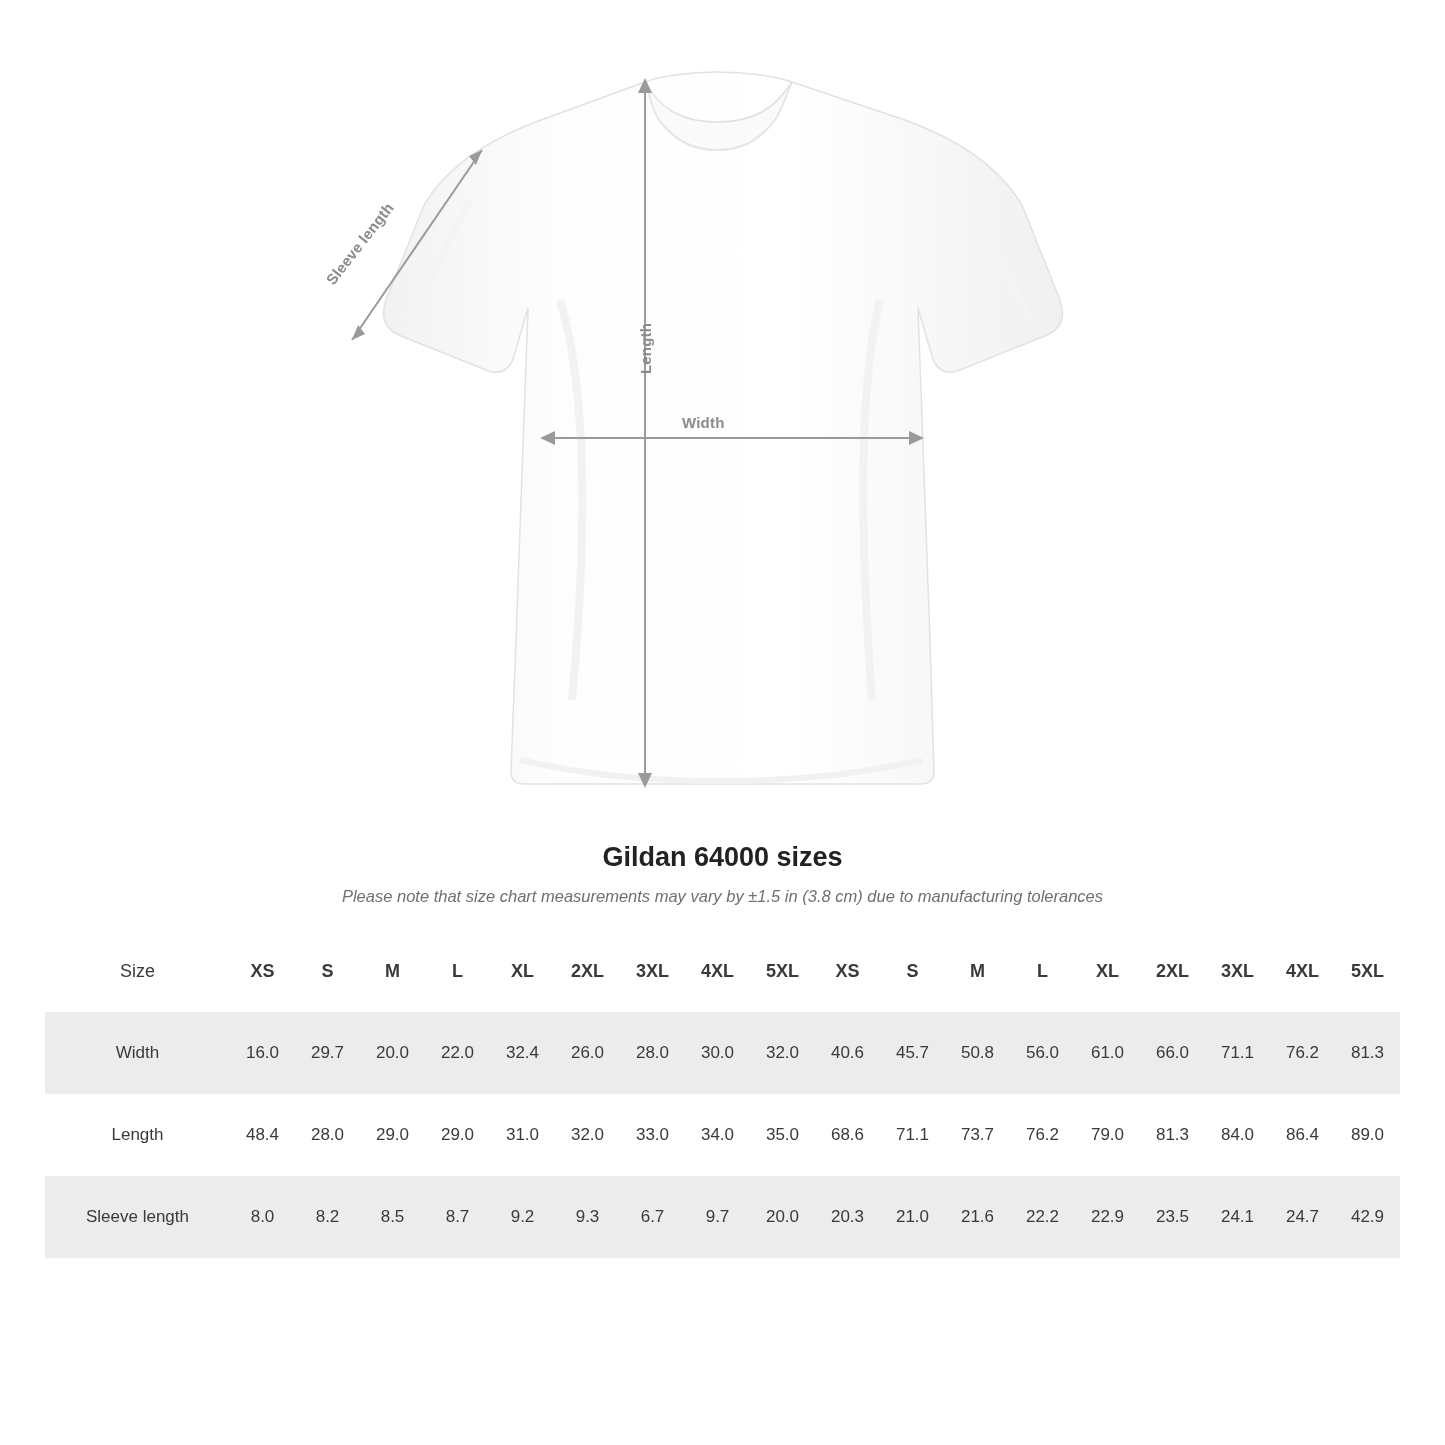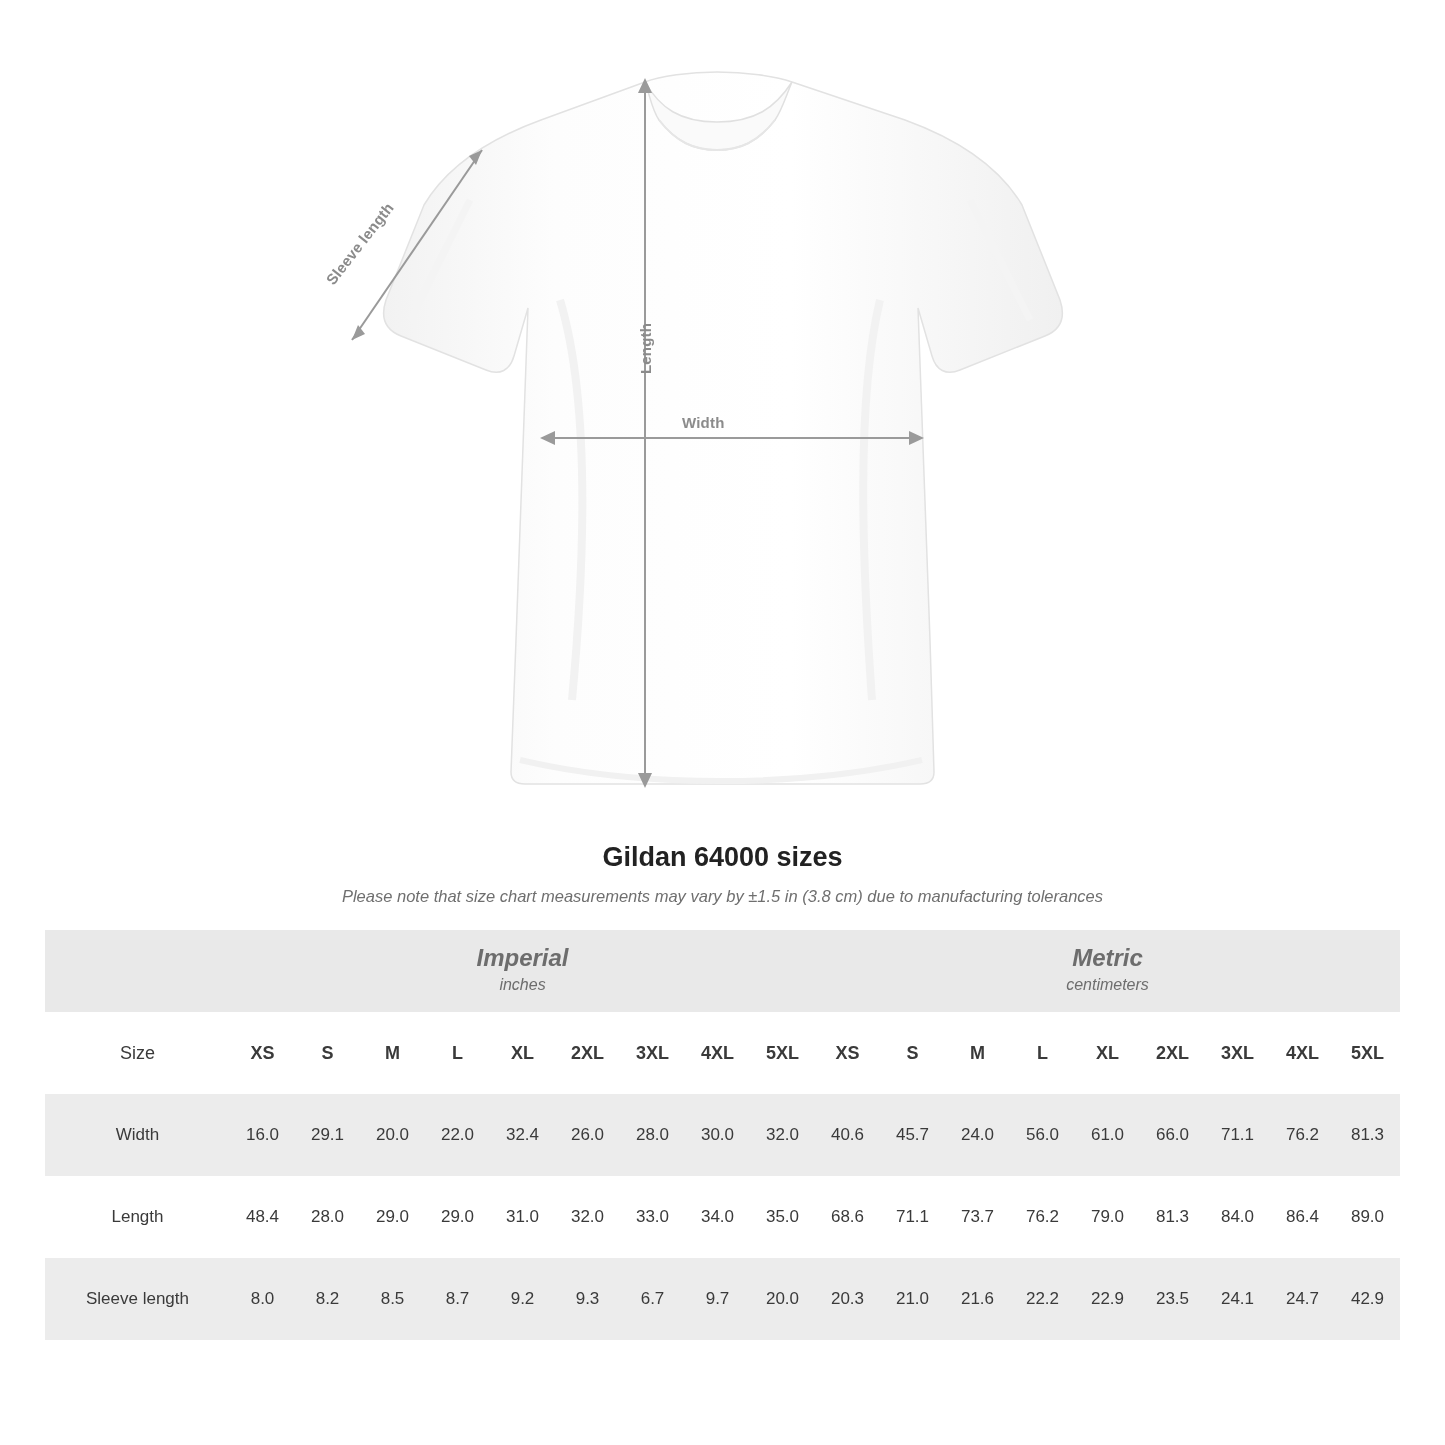--- a/index.html
+++ b/index.html
@@ -206,31 +206,20 @@
   <h1 class="chart-title">Gildan 64000 sizes</h1>
   <p class="chart-note">Please note that size chart measurements may vary by ±1.5 in (3.8 cm) due to manufacturing tolerances</p>
 </div>
 
 <div class="table-wrap">
   <table class="size-table">
     <colgroup>
       <col class="col-first">
     </colgroup>
     <tbody>
-      <tr class="unit-header">
-        <td></td>
-        <td colspan="9">
-          <div class="unit-name">Imperial</div>
-          <div class="unit-sub">inches</div>
-        </td>
-        <td colspan="9">
-          <div class="unit-name">Metric</div>
-          <div class="unit-sub">centimeters</div>
-        </td>
-      </tr>
 
       <tr class="row-head">
         <td class="rowlabel">Size</td>
         <td>XS</td>
         <td>S</td>
         <td>M</td>
         <td>L</td>
         <td>XL</td>
         <td>2XL</td>
         <td>3XL</td>
@@ -243,31 +232,31 @@
         <td>XL</td>
         <td>2XL</td>
         <td>3XL</td>
         <td>4XL</td>
         <td>5XL</td>
       </tr>
 
       <tr class="band">
         <td class="rowlabel">Width</td>
         <td class="val">16.0</td>
-        <td class="val">29.1</td>
+        <td class="val">29.7</td>
         <td class="val">20.0</td>
         <td class="val">22.0</td>
         <td class="val">32.4</td>
         <td class="val">26.0</td>
         <td class="val">28.0</td>
         <td class="val">30.0</td>
         <td class="val">32.0</td>
         <td class="val">40.6</td>
         <td class="val">45.7</td>
-        <td class="val">24.0</td>
+        <td class="val">50.8</td>
         <td class="val">56.0</td>
         <td class="val">61.0</td>
         <td class="val">66.0</td>
         <td class="val">71.1</td>
         <td class="val">76.2</td>
         <td class="val">81.3</td>
       </tr>
 
       <tr class="plain">
         <td class="rowlabel">Length</td>

